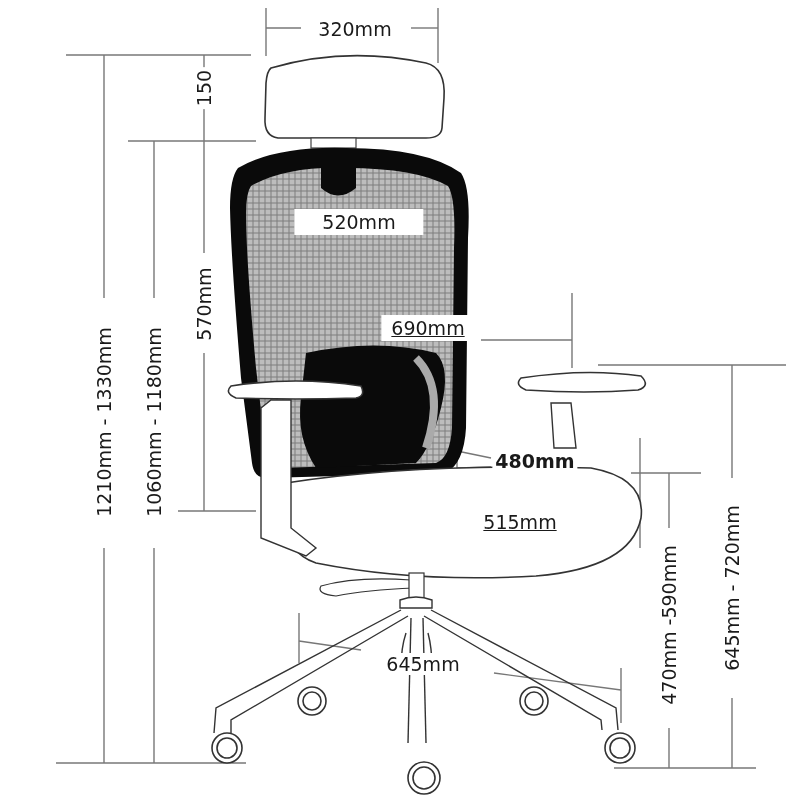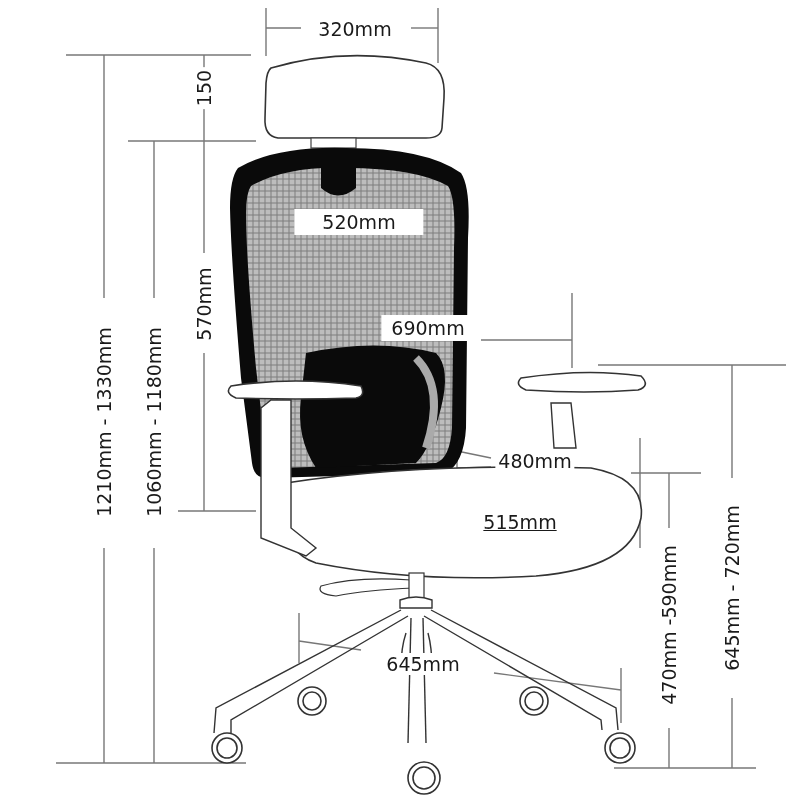--- a/index.html
+++ b/index.html
@@ -118,19 +118,19 @@
     </g>
   </svg>
 
   
   <div class="lbl hz" style="left:339px;top:21px;">320mm</div>
   <div class="lbl vert" style="left:188px;top:80px;">150</div>
   <div class="lbl hz" style="left:343px;top:214px;padding:2px 28px;">520mm</div>
   <div class="lbl vert" style="left:188px;top:296px;">570mm</div>
   <div class="lbl vert" style="left:88px;top:414px;">1210mm - 1330mm</div>
   <div class="lbl vert" style="left:138px;top:414px;">1060mm - 1180mm</div>
-  <div class="lbl hz" style="left:412px;top:320px;padding:2px 10px;">690mm</div>
-  <div class="lbl hz" style="left:519px;top:453px;">480mm</div>
+  <div class="lbl hz" style="left:412px;top:320px;padding:2px 10px;text-decoration:underline;">690mm</div>
+  <div class="lbl hz" style="left:519px;top:453px;font-weight:bold;">480mm</div>
   <div class="lbl hz" style="left:504px;top:514px;text-decoration:underline;">515mm</div>
   <div class="lbl hz" style="left:407px;top:656px;">645mm</div>
   <div class="lbl vert" style="left:653px;top:617px;">470mm -590mm</div>
   <div class="lbl vert" style="left:716px;top:580px;">645mm - 720mm</div>
 </div>
 
 </body></html>

